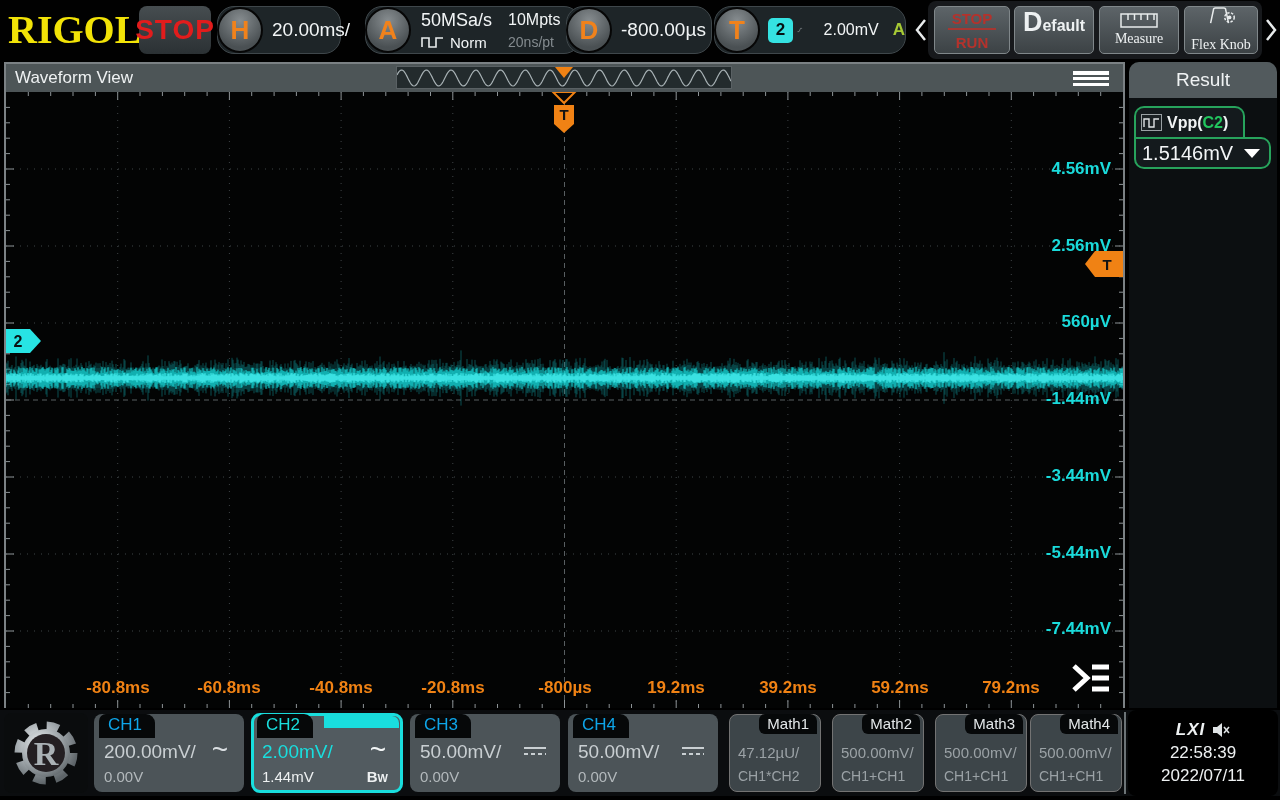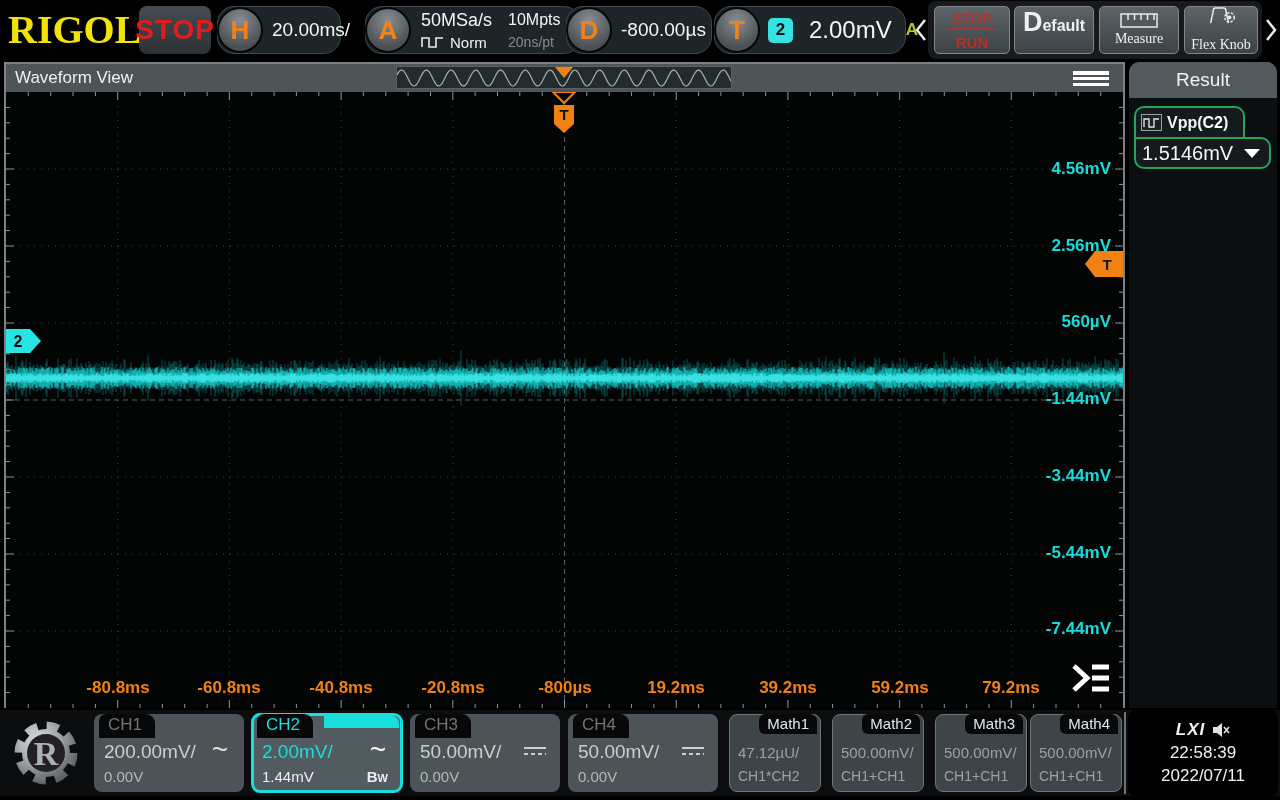--- a/index.html
+++ b/index.html
@@ -26,21 +26,21 @@
   .pill-text { font-size:19px; color:#f2f5f6; margin-left:9px; white-space:nowrap; }
   .acq { display:grid; grid-template-columns:auto auto; column-gap:16px; row-gap:3px;
     margin-left:10px; align-items:center; }
   .acq-rate { font-size:18px; color:#f2f5f6; }
   .acq-depth { font-size:16px; color:#f2f5f6; }
   .acq-mode { font-size:15px; color:#f2f5f6; display:flex; align-items:center; gap:5px; }
   .acq-res { font-size:14px; color:#848b8f; }
   .trig-src { margin-left:8px; width:25px; height:25px; border-radius:5px; background:#35e2e2;
     color:#061012; font-weight:bold; font-size:17px; display:flex; align-items:center;
     justify-content:center; flex:none; }
-  .trig-level { font-size:24px; color:#f2f5f6; margin-left:12px; }
+  .trig-level { font-size:16px; color:#f2f5f6; margin-left:21px; }
   .trig-sweep { font-size:17px; font-weight:bold; color:#a7ca35; margin-left:14px; }
   .chev { position:absolute; top:17px; width:14px; height:26px; cursor:pointer; }
   #chev-l { left:914px; } #chev-r { left:1264px; }
   .btn-group { position:absolute; left:928px; top:1px; width:334px; height:58px;
     background:#17191c; border-radius:8px; }
   .tb-btn { position:absolute; top:5px; height:48px;
     background:linear-gradient(180deg,#5d6468,#3c4245); border:1px solid #80878a;
     border-radius:5px; display:flex; flex-direction:column; align-items:center;
     justify-content:center; color:#eef1f2; cursor:pointer; }
   #btn-stoprun { left:6px; width:76px; }
@@ -82,36 +82,36 @@
     background:#0c0f11; border-radius:10px 10px 0 0; }
   .result-header { height:36px; background:#525a5d; border-radius:10px 10px 0 0; display:flex;
     align-items:center; justify-content:center; font-size:19px; color:#f0f3f4; }
   .meas-card { position:absolute; left:5px; top:44px; width:137px; cursor:pointer; }
   .mc-top { width:111px; height:31px; border:2px solid #27a35c; border-bottom:none;
     border-radius:10px 10px 0 0; background:#141a1d; display:flex; align-items:center;
     gap:5px; padding-left:5px; }
   .mc-icon { width:21px; height:17px; border:1px solid #9aa1a4; flex:none; display:flex;
     align-items:center; justify-content:center; background:#1b2124; }
   .mc-name { font-size:16px; font-weight:bold; color:#f0f3f4; white-space:nowrap; }
-  .mc-src { color:#ffffff; }
+  .mc-src { color:#22c55e; }
   .mc-bottom { width:137px; height:32px; border:2px solid #27a35c;
     border-radius:0 10px 10px 10px; background:#141a1d; display:flex; align-items:center;
     justify-content:space-between; padding:0 9px 0 6px; }
   .mc-value { font-size:20px; color:#f2f5f6; }
   .mc-caret { width:0; height:0; border-left:8px solid transparent;
     border-right:8px solid transparent; border-top:9px solid #fff; }
 
   
   .bottombar { position:absolute; left:0; top:710px; width:1280px; height:86px; background:#0b0d0f; }
   .gear-badge { position:absolute; left:4px; top:3px; width:84px; height:80px; background:#0a0c0d;
     border-radius:8px; display:flex; align-items:center; justify-content:center; cursor:pointer; }
   .ch-card { position:absolute; top:4px; width:150px; height:78px; background:#4c5458;
     border-radius:8px; cursor:pointer; }
   .ch-card.active { outline:3px solid #19dede; outline-offset:-2px; background:#525b60; }
-  .ch-tab { position:absolute; left:5px; top:0; background:#060809; color:#737373; font-size:17px;
+  .ch-tab { position:absolute; left:5px; top:0; background:#060809; color:#0ea5e9; font-size:17px;
     padding:1px 13px 3px 9px; border-radius:7px 9px 0 0; }
   .active .ch-tab { color:#19dede; }
   .ch2-strip { position:absolute; left:72px; top:2px; right:3px; height:12px; background:#19dede;
     border-radius:0 7px 0 0; }
   .ch-row1 { position:absolute; left:10px; top:27px; font-size:19px; color:#c9cfd2; }
   .active .ch-row1 { color:#19dede; }
   .ch-row2 { position:absolute; left:10px; top:54px; font-size:15px; color:#b3b9bc; }
   .active .ch-row2 { color:#eef1f2; }
   .ac-icon { position:absolute; right:16px; top:20px; font-size:28px; color:#d9dee1; }
   .active .ac-icon { color:#f2f5f6; }

